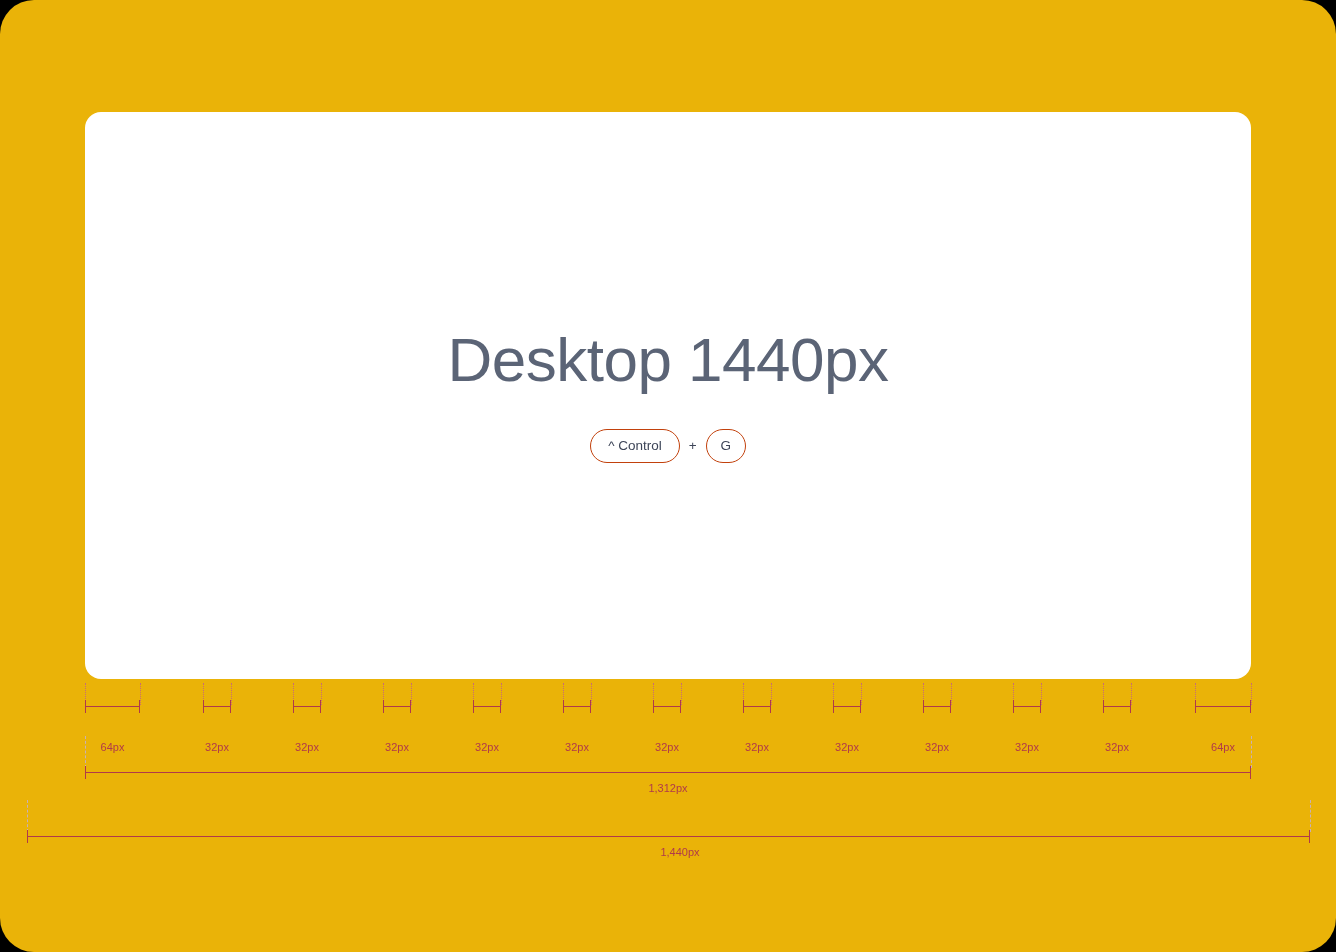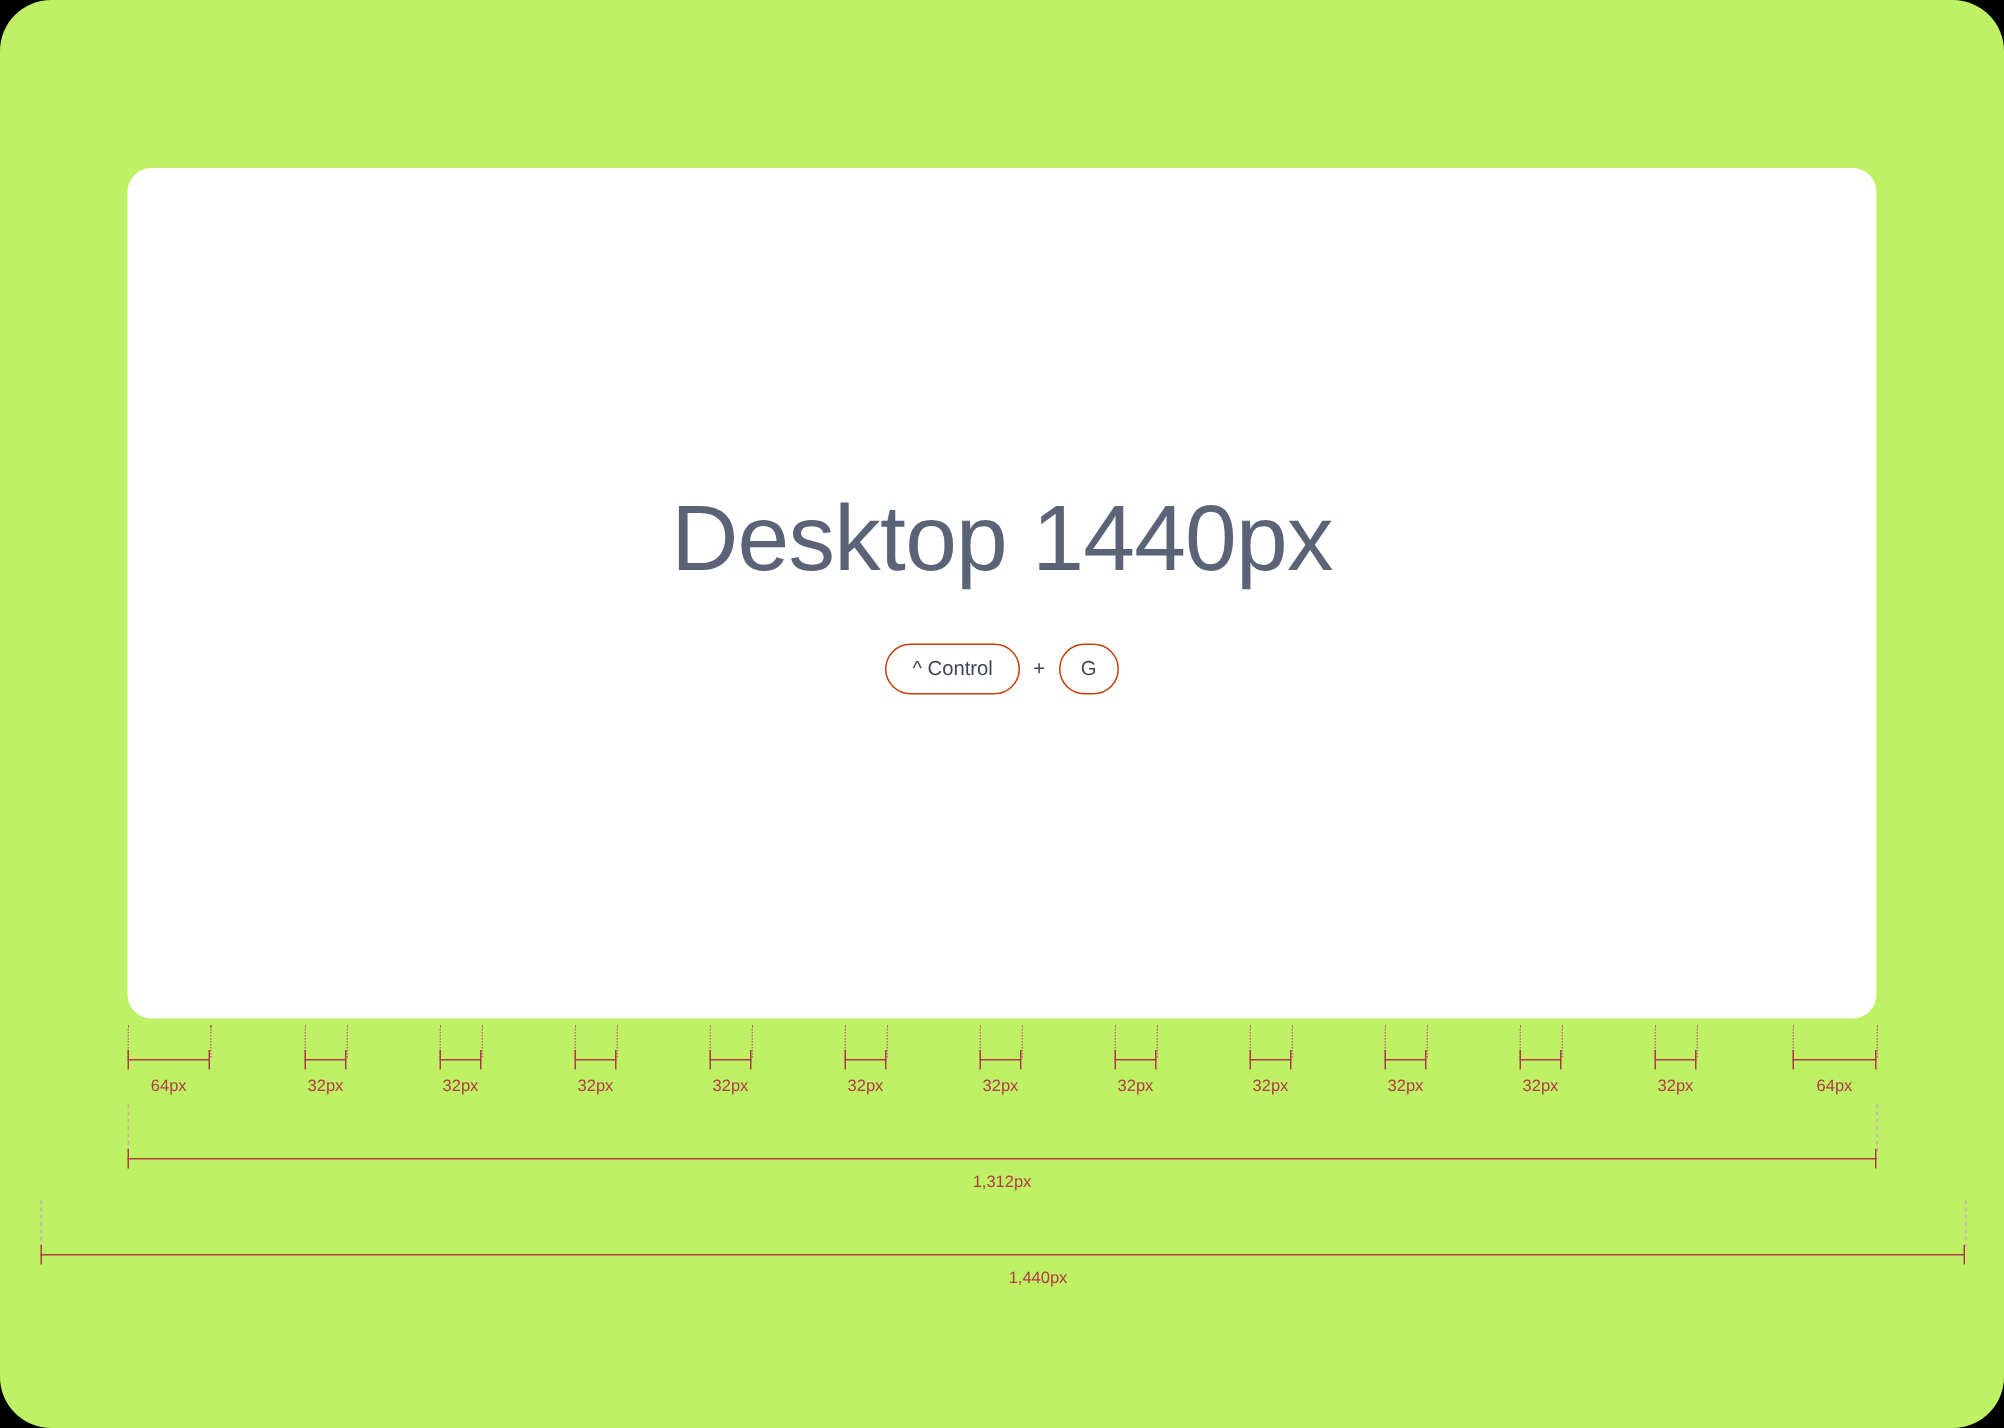--- a/index.html
+++ b/index.html
@@ -10,21 +10,21 @@
     height: 952px;
     background: #000000;
     font-family: "Liberation Sans", sans-serif;
     overflow: hidden;
   }
 
   #stage {
     position: relative;
     width: 1336px;
     height: 952px;
-    background: #bef264;
+    background: #eab308;
     border-radius: 34px;
     overflow: hidden;
   }
 
   
   .artboard {
     position: absolute;
     left: 85px;
     top: 112px;
     width: 1166px;
@@ -106,20 +106,21 @@
   }
   .span .tick.left  { left: 0; }
   .span .tick.right { right: 0; }
 
   .span-label {
     position: absolute;
     font-size: 11px;
     color: #b03a4a;
     text-align: center;
     white-space: nowrap;
+    margin-top: 23px;
   }
 
   
   .total-rule {
     position: absolute;
     height: 12px;
   }
   .total-rule .bar {
     position: absolute;
     top: 6px;
@@ -284,16 +285,16 @@
         <div class="tick right"></div>
       </div>
       <div class="total-label" style="left: 568px; top: 782px;">1,312px</div>
       <div class="dash-guide" style="left: 27px; top: 800px; height: 32px;"></div>
       <div class="dash-guide" style="left: 1310px; top: 800px; height: 32px;"></div>
       <div class="total-rule" style="left: 27px; width: 1283px; top: 830px;">
         <div class="tick left"></div>
         <div class="bar"></div>
         <div class="tick right"></div>
       </div>
-      <div class="total-label" style="left: 592px; top: 846px;">1,440px</div>
+      <div class="total-label" style="left: 580px; top: 846px;">1,440px</div>
     </div>
 
 </div>
 
 </body></html>

